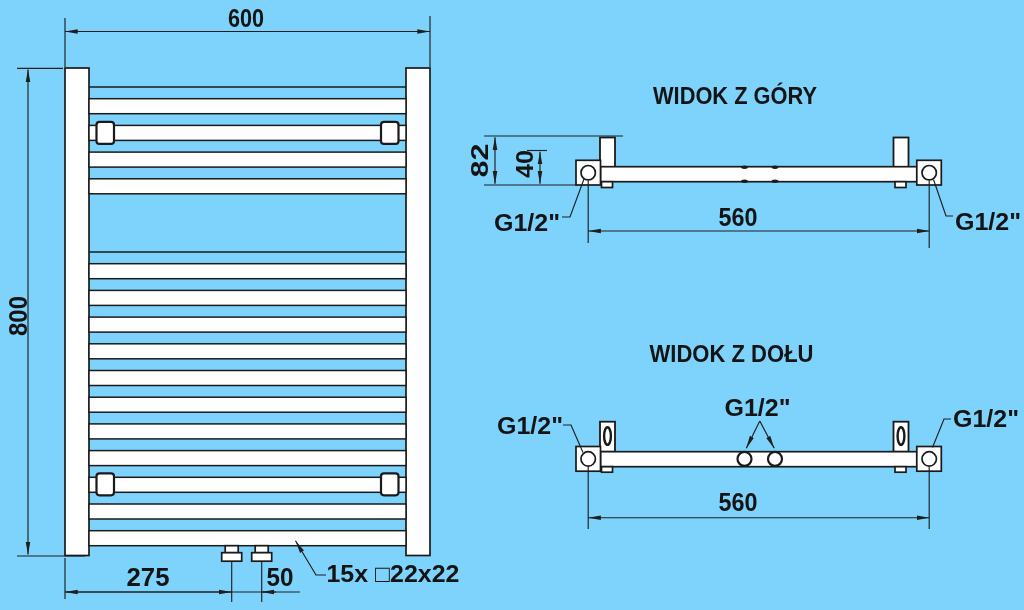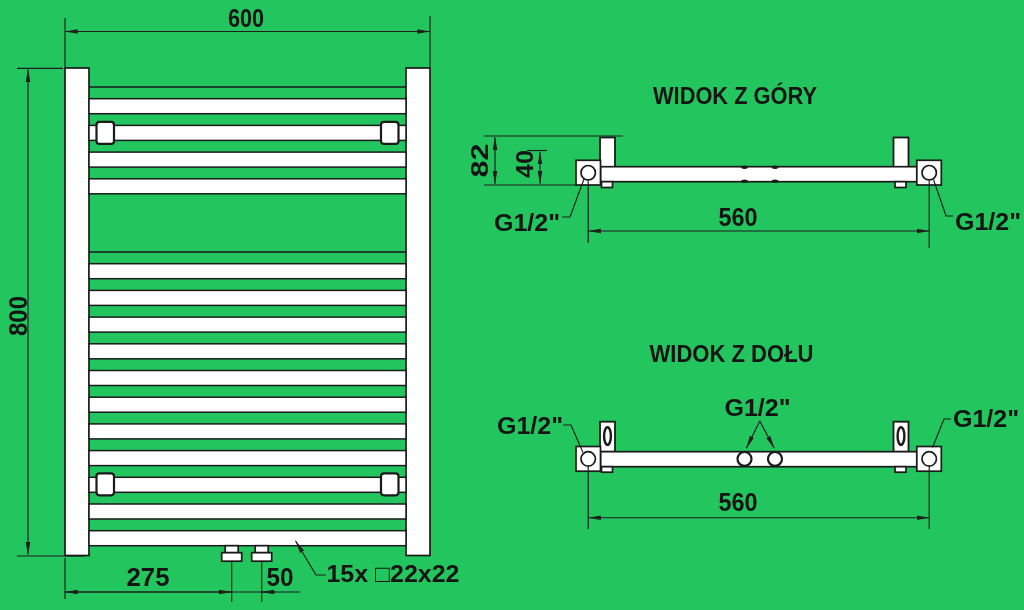--- a/index.html
+++ b/index.html
@@ -1,16 +1,16 @@
 <!DOCTYPE html>
 <html><head>
 <meta charset="utf-8">
 <style>
   html,body{margin:0;padding:0;background:#ffffff;}
-  .page{width:1024px;height:610px;background:#22c55e;position:relative;overflow:hidden;}
+  .page{width:1024px;height:610px;background:#7dd3fc;position:relative;overflow:hidden;}
   svg{display:block;}
   .o  {stroke:#1a1a1a;stroke-width:1.7;fill:#ffffff;}
   .ln {stroke:#1a1a1a;stroke-width:1.7;fill:none;}
   .t  {stroke:#1a1a1a;stroke-width:1.5;fill:#ffffff;}
   .tl {stroke:#1a1a1a;stroke-width:1.5;fill:none;}
   .d  {stroke:#1f1f1f;stroke-width:1.15;fill:none;}
   .b  {stroke:#1a1a1a;stroke-width:2.2;fill:#ffffff;}
   .o2 {stroke:#1a1a1a;stroke-width:1.8;fill:#ffffff;}
   .slot{stroke:#1a1a1a;stroke-width:2.4;fill:#ffffff;}
   .cp {stroke:#1a1a1a;stroke-width:2.2;fill:#ffffff;}

